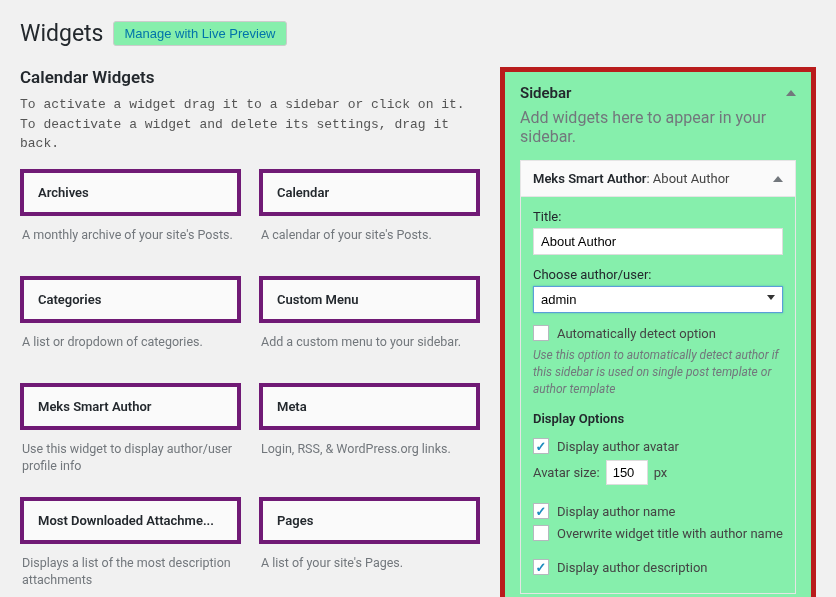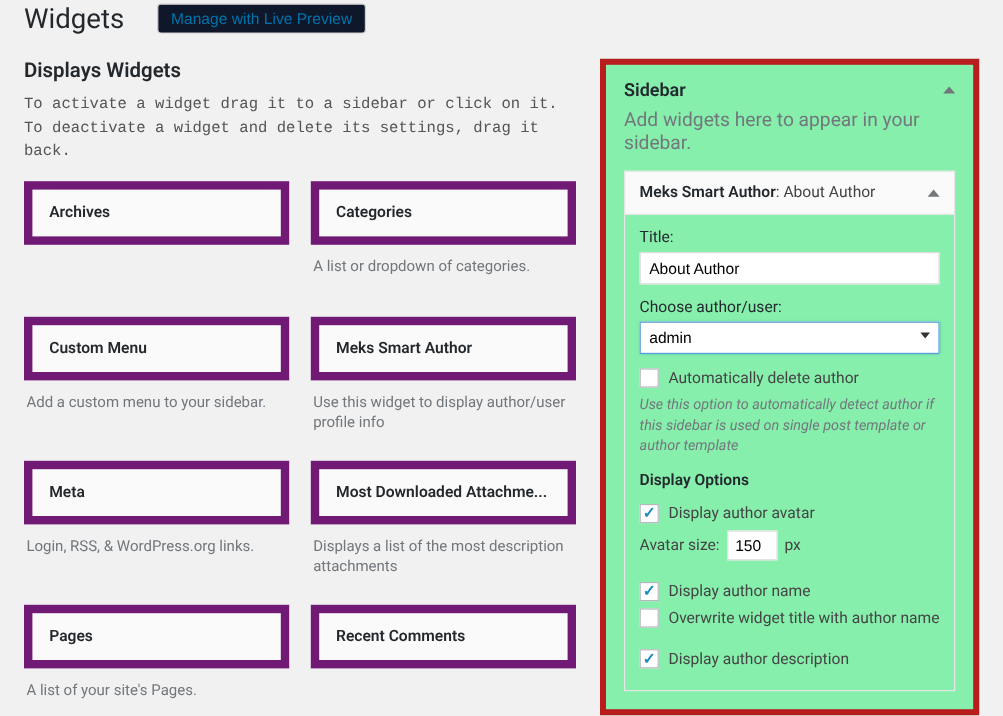--- a/index.html
+++ b/index.html
@@ -6,28 +6,28 @@
 body {
   font-family: -apple-system, BlinkMacSystemFont, "Segoe UI", Roboto, sans-serif;
   font-size: 13px;
   color: #444;
   background: #f1f1f1;
   width: 836px;
   height: 597px;
   overflow: hidden;
 }
 .container { padding: 0 20px; }
-.header-row { display: flex; align-items: center; gap: 28px; padding-top: 2px; }
+.header-row { display: flex; align-items: center; gap: 10px; padding-top: 20px; }
 .page-title {
   font-size: 23px;
   font-weight: 400;
   color: #23282d;
 }
 .btn {
-  background: #0f172a;
+  background: #86efac;
   border: 1px solid #ccc;
   color: #0073aa;
   padding: 4px 10px;
   font-size: 13px;
   border-radius: 3px;
   cursor: pointer;
 }
 .columns { display: flex; gap: 20px; margin-top: 20px; }
 .left-col { width: 460px; }
 .right-col { flex: 1; }
@@ -45,21 +45,21 @@
   font-family: Liberation Mono, monospace;
 }
 .widgets-grid {
   display: grid;
   grid-template-columns: 1fr 1fr;
   gap: 0 18px;
 }
 .widget-item { margin-bottom: 10px; }
 .widget-name {
   background: #fafafa;
-  border: 7px solid #701a75;
+  border: 4px solid #701a75;
   padding: 12px 14px;
   font-size: 13px;
   font-weight: 600;
   color: #23282d;
   cursor: pointer;
   white-space: nowrap;
   overflow: hidden;
   text-overflow: ellipsis;
 }
 .widget-desc {
@@ -185,25 +185,30 @@
 <body>
 
 <div class="container">
   <div class="header-row">
     <h1 class="page-title">Widgets</h1>
     <button class="btn">Manage with Live Preview</button>
   </div>
 
   <div class="columns">
     <div class="left-col">
-      <div class="section-title">Displays Widgets</div>
+      <div class="section-title">Calendar Widgets</div>
       <div class="section-desc">To activate a widget drag it to a sidebar or click on it. To deactivate a widget and delete its settings, drag it back.</div>
       <div class="widgets-grid" id="widgets-grid">
           <div class="widget-item">
             <div class="widget-name">Archives</div>
+            <div class="widget-desc">A monthly archive of your site's Posts.</div>
+          </div>
+          <div class="widget-item">
+            <div class="widget-name">Calendar</div>
+            <div class="widget-desc">A calendar of your site's Posts.</div>
           </div>
           <div class="widget-item">
             <div class="widget-name">Categories</div>
             <div class="widget-desc">A list or dropdown of categories.</div>
           </div>
           <div class="widget-item">
             <div class="widget-name">Custom Menu</div>
             <div class="widget-desc">Add a custom menu to your sidebar.</div>
           </div>
           <div class="widget-item">
@@ -253,21 +258,21 @@
             <input class="text-input" value="About Author" style="">
 
             <label class="field-label">Choose author/user:</label>
             <div class="select-wrap">
               <input class="select-input" style="margin-bottom: 0px;" readonly="" value="admin">
               <span class="caret"></span>
             </div>
 
             <div class="checkbox-row">
               <span class="checkbox"></span>
-              <span>Automatically delete author</span>
+              <span>Automatically detect option</span>
             </div>
             <div class="help-text">Use this option to automatically detect author if this sidebar is used on single post template or author template</div>
 
             <div class="subsection-title">Display Options</div>
 
             <div class="checkbox-row">
               <span class="checkbox checked"></span>
               <span>Display author avatar</span>
             </div>
             <div class="inline-row">

